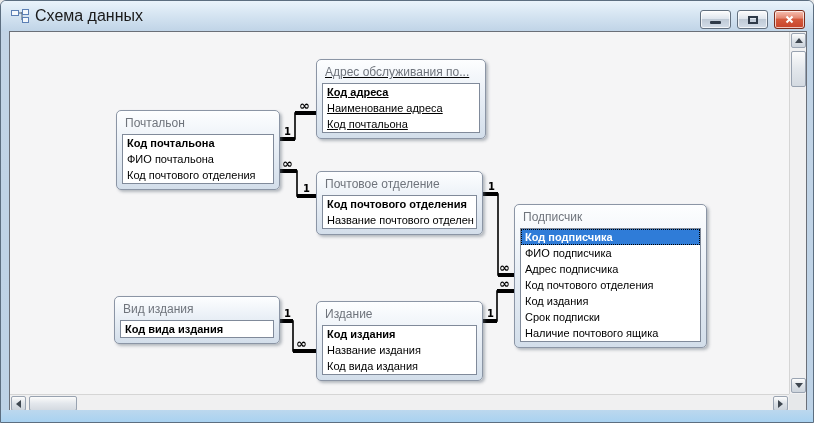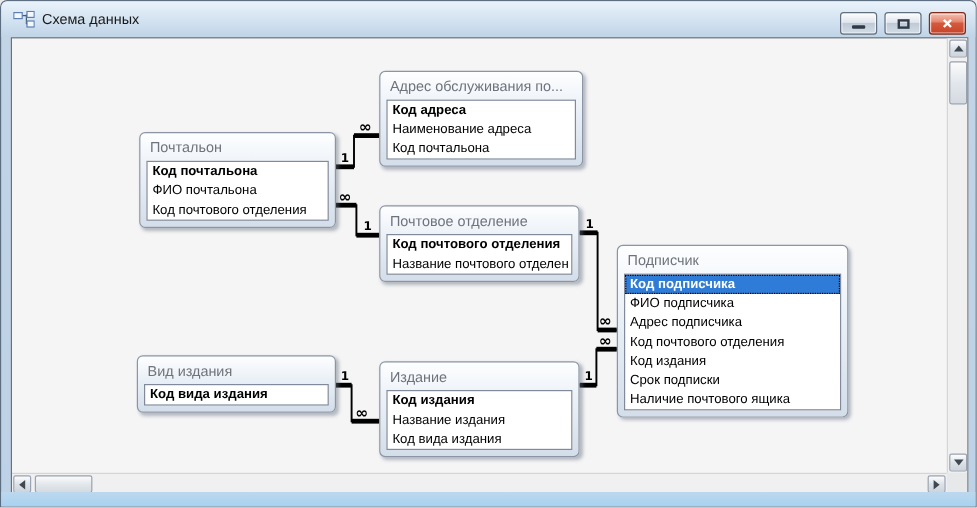--- a/index.html
+++ b/index.html
@@ -1,19 +1,19 @@
 <!DOCTYPE html>
 <html><head>
 <meta charset="utf-8">
 <style>
   html,body{margin:0;padding:0;background:#e9e9e9;font-family:"Liberation Sans","DejaVu Sans",sans-serif;}
   .window{position:relative;width:814px;height:423px;background:linear-gradient(180deg,#dce8f4 0%,#c2d4e6 30px,#bdd2e6 100%);border:1px solid #5c6e80;border-radius:6px 6px 0 0;box-sizing:border-box;overflow:hidden;}
   .titlebar{position:absolute;left:0;top:0;right:0;height:30px;display:flex;align-items:center;background:linear-gradient(180deg,#eaf3fb 0%,#d6e5f2 45%,#c0d4e7 100%);}
   .title-icon{margin:0 6px 0 10px;display:flex;align-items:center;}
-  .title-text{font-size:12px;color:#1a1a1a;text-align:center;}
+  .title-text{font-size:16px;color:#1a1a1a;text-align:center;}
   .cap-buttons{position:absolute;right:8px;top:9px;display:flex;gap:6px;}
   .cap-btn{width:31px;height:19px;border:1px solid #62707f;border-radius:3px;display:flex;align-items:center;justify-content:center;box-sizing:border-box;background:linear-gradient(180deg,#fdfdfd 0%,#dfe6ee 45%,#bfcad6 50%,#d3dde8 100%);box-shadow:inset 0 0 0 1px rgba(255,255,255,.7);}
   .cap-btn.close{background:linear-gradient(180deg,#f7c0b2 0%,#e48a74 40%,#d4593c 50%,#c8432a 100%);border-color:#7c2d1c;}
   .glyph-min{width:11px;height:3px;background:#2e3a48;margin-top:6px;border-radius:1px;}
   .glyph-max{width:10px;height:8px;border:2px solid #2e3a48;box-sizing:border-box;background:transparent;}
   .client{position:absolute;left:8px;top:30px;width:798px;height:381px;background:#f5f5f6;border:1px solid #6a6f78;box-sizing:border-box;}
   .canvas{position:absolute;left:0;top:0;width:796px;height:379px;overflow:hidden;}
   .rel-layer{position:absolute;left:0;top:0;}
   .relline{stroke:#000;stroke-width:1.6;fill:none;}
   .relthick{fill:#000;}
@@ -110,21 +110,21 @@
 
       <div class="etable" style="left:106px;top:78px;width:164px;">
         <div class="etable-title">Почтальон</div>
         <div class="efields">
           <div class="efield pk">Код почтальона</div>
           <div class="efield">ФИО почтальона</div>
           <div class="efield">Код почтового отделения</div>
         </div>
       </div>
 
-      <div class="etable" style="left:306px;top:27px;width:170px;">
+      <div class="etable" style="left:306px;top:27px;width:170px;text-decoration:underline;">
         <div class="etable-title">Адрес обслуживания по...</div>
         <div class="efields">
           <div class="efield pk">Код адреса</div>
           <div class="efield">Наименование адреса</div>
           <div class="efield">Код почтальона</div>
         </div>
       </div>
 
       <div class="etable" style="left:306px;top:139px;width:167px;">
         <div class="etable-title">Почтовое отделение</div>

